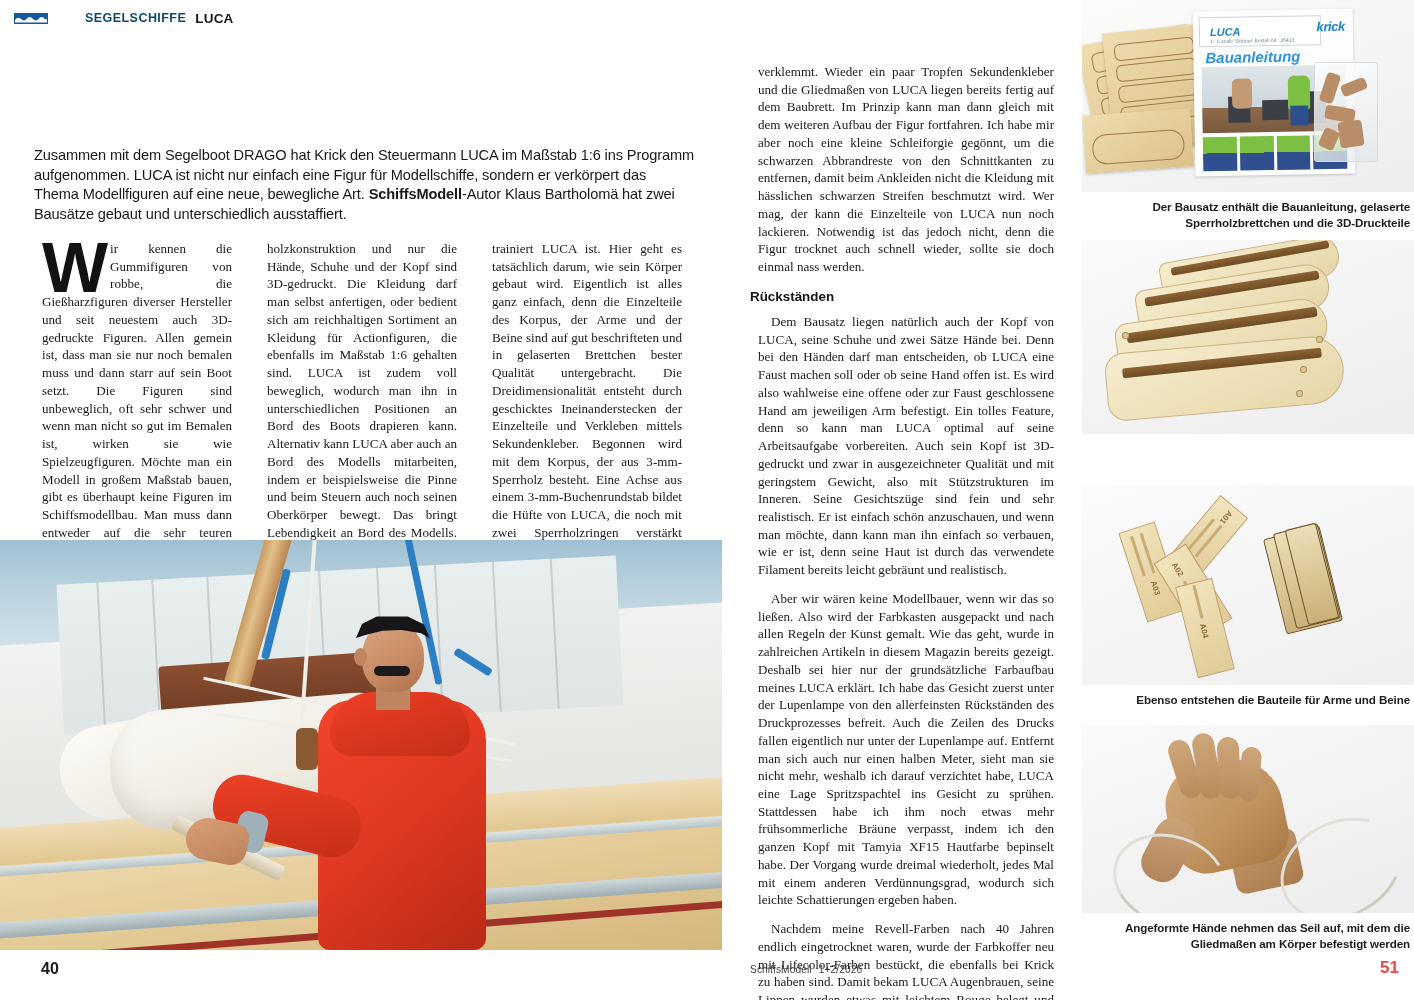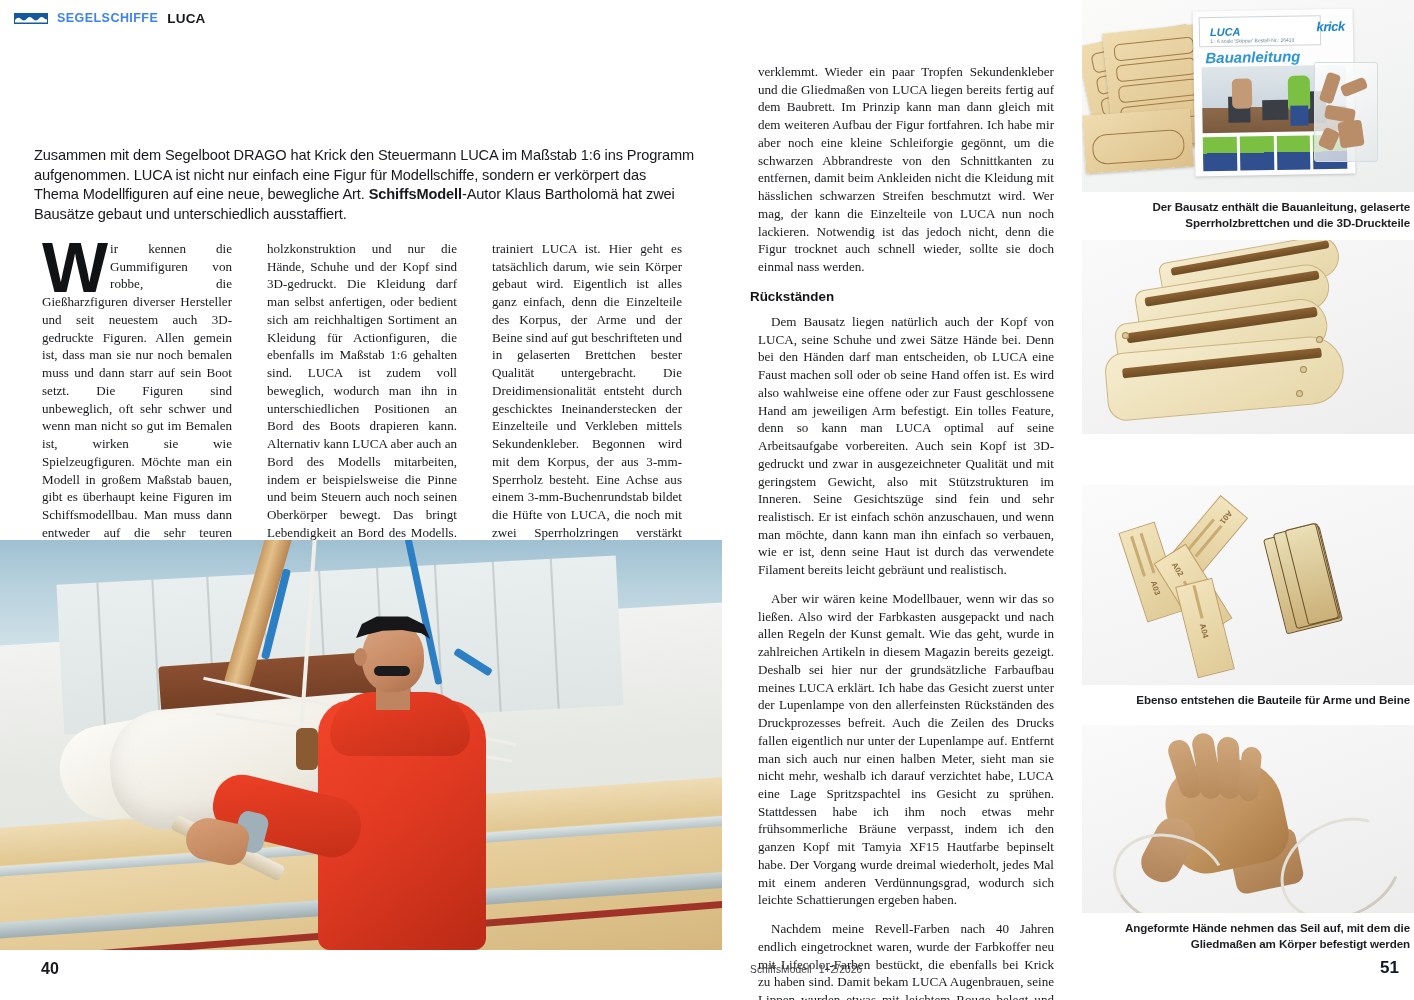--- a/index.html
+++ b/index.html
@@ -18,22 +18,22 @@
   .page-right{position:absolute;left:722px;top:0;width:692px;height:1000px;background:#fff;}
 
   
   .runhead{
     position:absolute;left:14px;top:9px;
     display:flex;align-items:center;gap:9px;
     height:18px;
   }
   .wave-logo{display:block;width:34px;height:11px;}
   .runhead-section{
-    color:#3b82f6;font-family:"Liberation Sans",sans-serif;
-    font-weight:bold;font-size:12.5px;letter-spacing:.45px;
+    color:#0c4a6e;font-family:"Liberation Sans",sans-serif;
+    font-weight:bold;font-size:12.5px;letter-spacing:.45px;margin-left:28px;
   }
   .runhead-topic{
     color:#16181c;font-family:"Liberation Sans",sans-serif;
     font-weight:bold;font-size:13.5px;letter-spacing:.2px;
   }
 
   
   .kicker-row{
     position:absolute;left:34px;top:50px;width:655px;
     display:flex;align-items:baseline;justify-content:space-between;
@@ -124,21 +124,21 @@
 
   
   .folio-left{
     position:absolute;left:41px;top:960px;
     font-family:"Liberation Sans",sans-serif;font-weight:bold;
     font-size:16px;color:#17191c;
   }
   .folio-right{
     position:absolute;left:1380px;top:958px;
     font-family:"Liberation Sans",sans-serif;font-weight:bold;
-    font-size:17px;color:#0f172a;
+    font-size:17px;color:#ef4444;
   }
   .imprint{
     position:absolute;left:750px;top:964px;
     font-family:"Liberation Sans",sans-serif;
     font-size:10.2px;color:#3a3d42;letter-spacing:.1px;
   }
   .imprint .mag{font-weight:normal;}
   .imprint .iss{margin-left:7px;}
 
   

